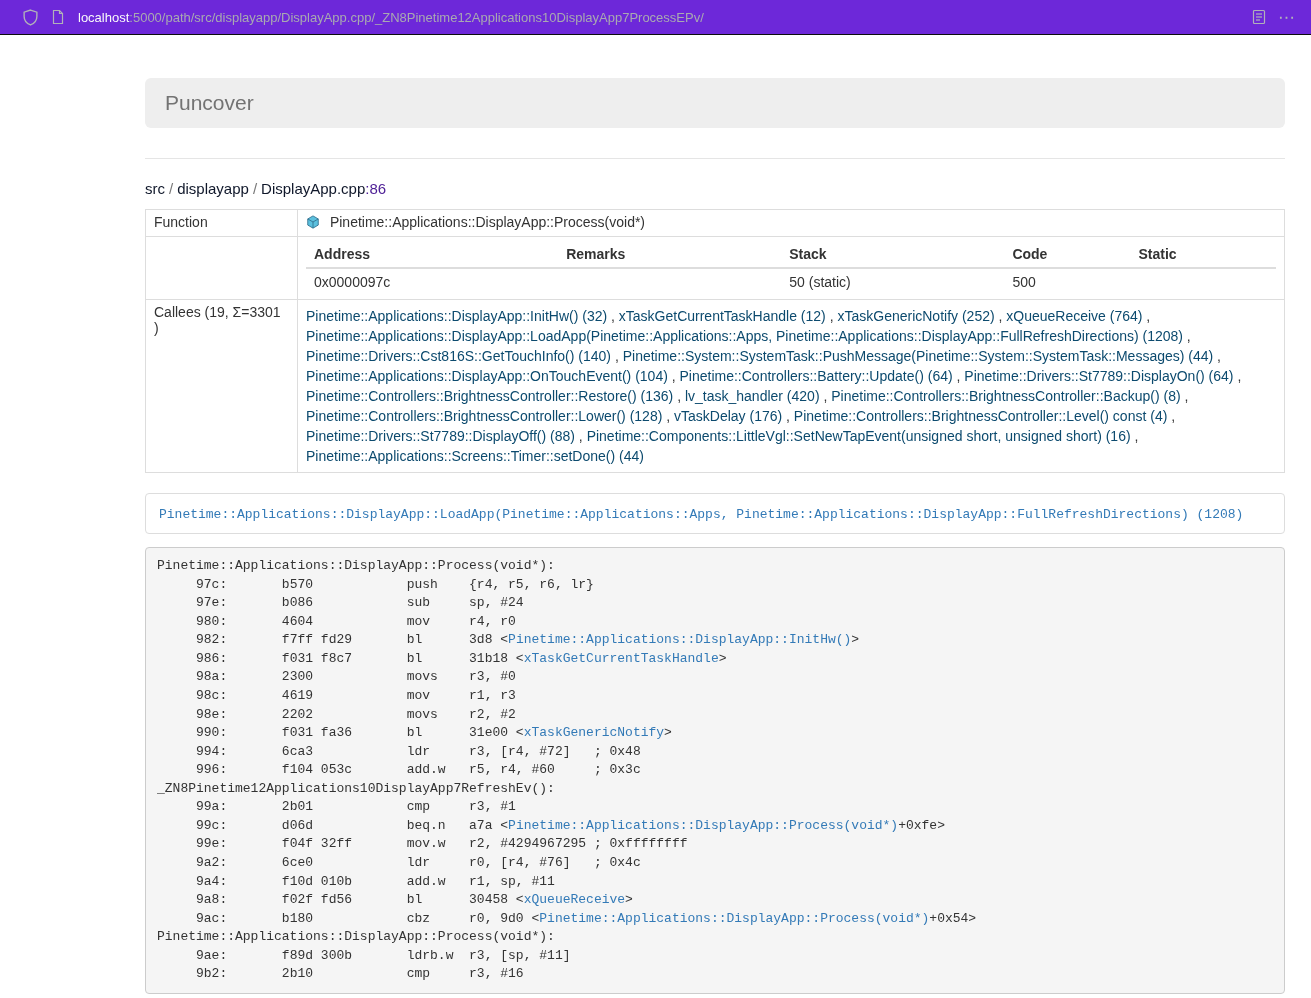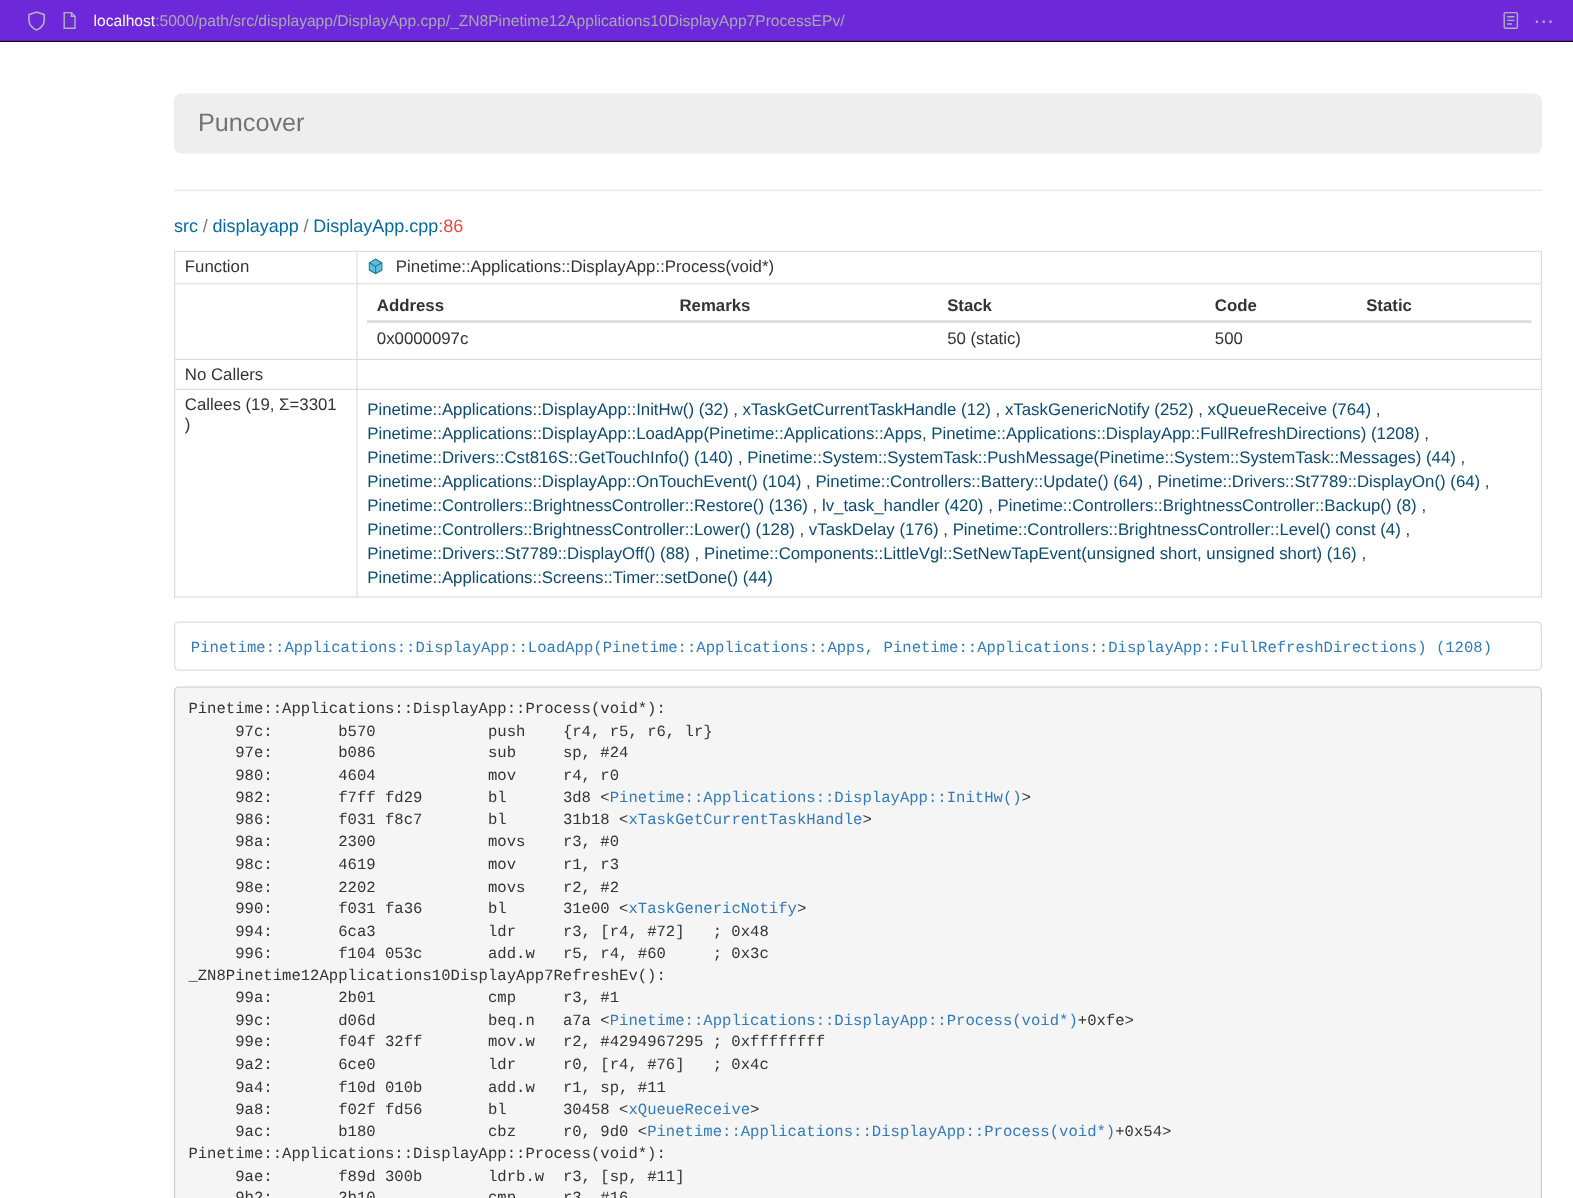--- a/index.html
+++ b/index.html
@@ -37,23 +37,23 @@
   .jumbotron {
     margin-top: 43px;
     background: #eeeeee;
     border-radius: 6px;
     padding: 13px 20px;
   }
   .app-title { font-size: 21px; color: #737373; }
   hr.rule { border: 0; border-top: 1px solid #e5e5e5; margin: 30px 0 0; }
 
   .breadcrumb { margin-top: 21px; font-size: 15px; }
-  .breadcrumb a { color: #0369a1; text-decoration: none; }
+  .breadcrumb a { color: #0f172a; text-decoration: none; }
   .breadcrumb .sep { color: #777; margin: 0 4px; }
-  .breadcrumb .suffix { color: #ef4444; }
+  .breadcrumb .suffix { color: #4c1d95; }
 
   
   table.ftable { width: 100%; border-collapse: collapse; margin-top: 12px; font-size: 14px; }
   table.ftable > tbody > tr > th,
   table.ftable > tbody > tr > td {
     border: 1px solid #dddddd;
     padding: 4px 8px;
     text-align: left;
     vertical-align: top;
   }
@@ -189,24 +189,20 @@
                 <td></td>
                 <td>50 (static)</td>
                 <td>500</td>
                 <td></td>
               </tr>
             </tbody>
           </table>
         </td>
       </tr>
       <tr>
-        <th>No Callers</th>
-        <td></td>
-      </tr>
-      <tr>
         <th>Callees (19, Σ=3301 )</th>
         <td>
           <div class="callees"><a href="#">Pinetime::Applications::DisplayApp::InitHw() (32)</a><span class="csep"> , </span><a href="#">xTaskGetCurrentTaskHandle (12)</a><span class="csep"> , </span><a href="#">xTaskGenericNotify (252)</a><span class="csep"> , </span><a href="#">xQueueReceive (764)</a><span class="csep"> , </span><a href="#">Pinetime::Applications::DisplayApp::LoadApp(Pinetime::Applications::Apps, Pinetime::Applications::DisplayApp::FullRefreshDirections) (1208)</a><span class="csep"> , </span><a href="#">Pinetime::Drivers::Cst816S::GetTouchInfo() (140)</a><span class="csep"> , </span><a href="#">Pinetime::System::SystemTask::PushMessage(Pinetime::System::SystemTask::Messages) (44)</a><span class="csep"> , </span><a href="#">Pinetime::Applications::DisplayApp::OnTouchEvent() (104)</a><span class="csep"> , </span><a href="#">Pinetime::Controllers::Battery::Update() (64)</a><span class="csep"> , </span><a href="#">Pinetime::Drivers::St7789::DisplayOn() (64)</a><span class="csep"> , </span><a href="#">Pinetime::Controllers::BrightnessController::Restore() (136)</a><span class="csep"> , </span><a href="#">lv_task_handler (420)</a><span class="csep"> , </span><a href="#">Pinetime::Controllers::BrightnessController::Backup() (8)</a><span class="csep"> , </span><a href="#">Pinetime::Controllers::BrightnessController::Lower() (128)</a><span class="csep"> , </span><a href="#">vTaskDelay (176)</a><span class="csep"> , </span><a href="#">Pinetime::Controllers::BrightnessController::Level() const (4)</a><span class="csep"> , </span><a href="#">Pinetime::Drivers::St7789::DisplayOff() (88)</a><span class="csep"> , </span><a href="#">Pinetime::Components::LittleVgl::SetNewTapEvent(unsigned short, unsigned short) (16)</a><span class="csep"> , </span><a href="#">Pinetime::Applications::Screens::Timer::setDone() (44)</a></div>
         </td>
       </tr>
     </tbody>
   </table>
 
   <div class="sym-panel">
     <a href="#">Pinetime::Applications::DisplayApp::LoadApp(Pinetime::Applications::Apps, Pinetime::Applications::DisplayApp::FullRefreshDirections) (1208)</a>

